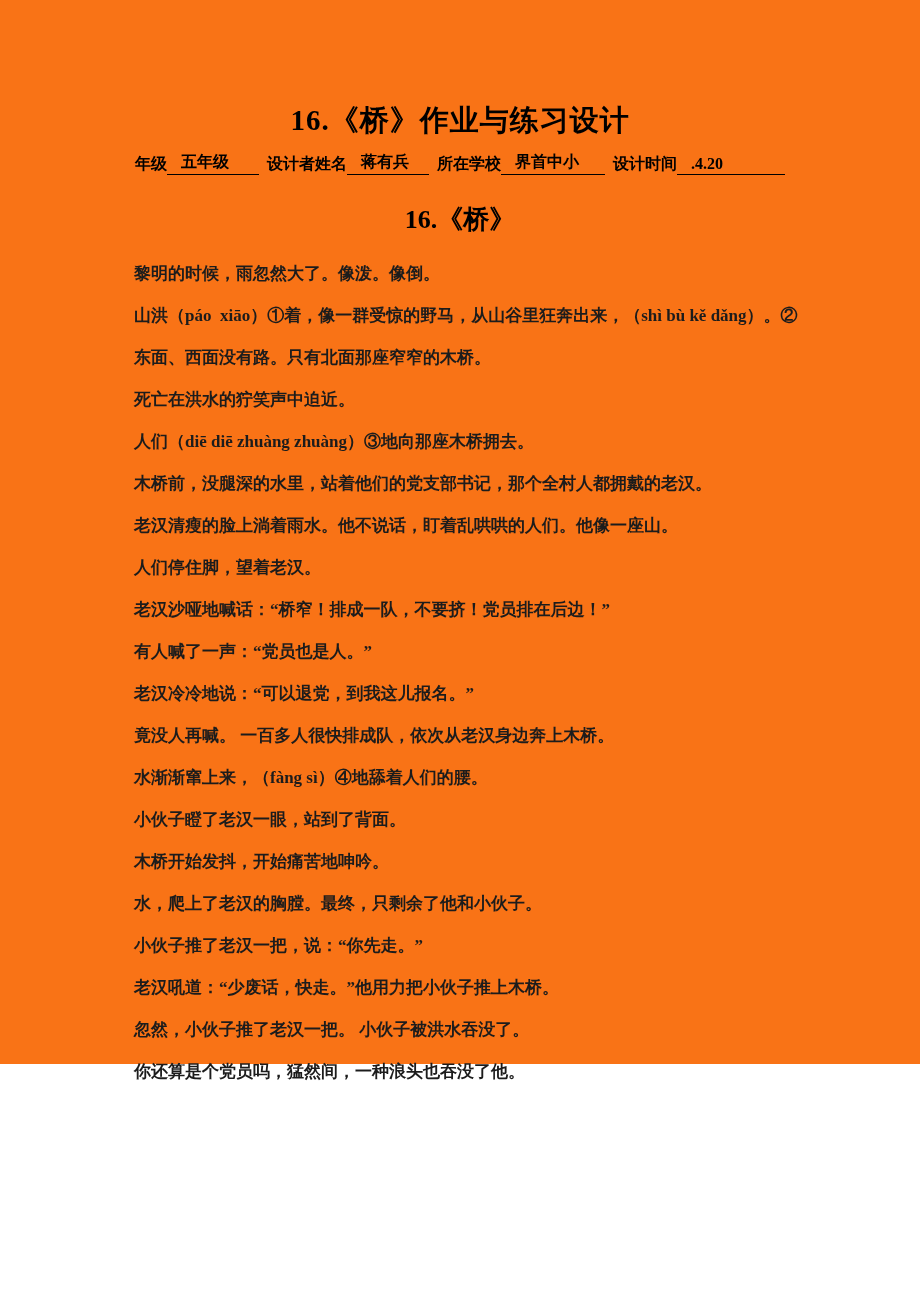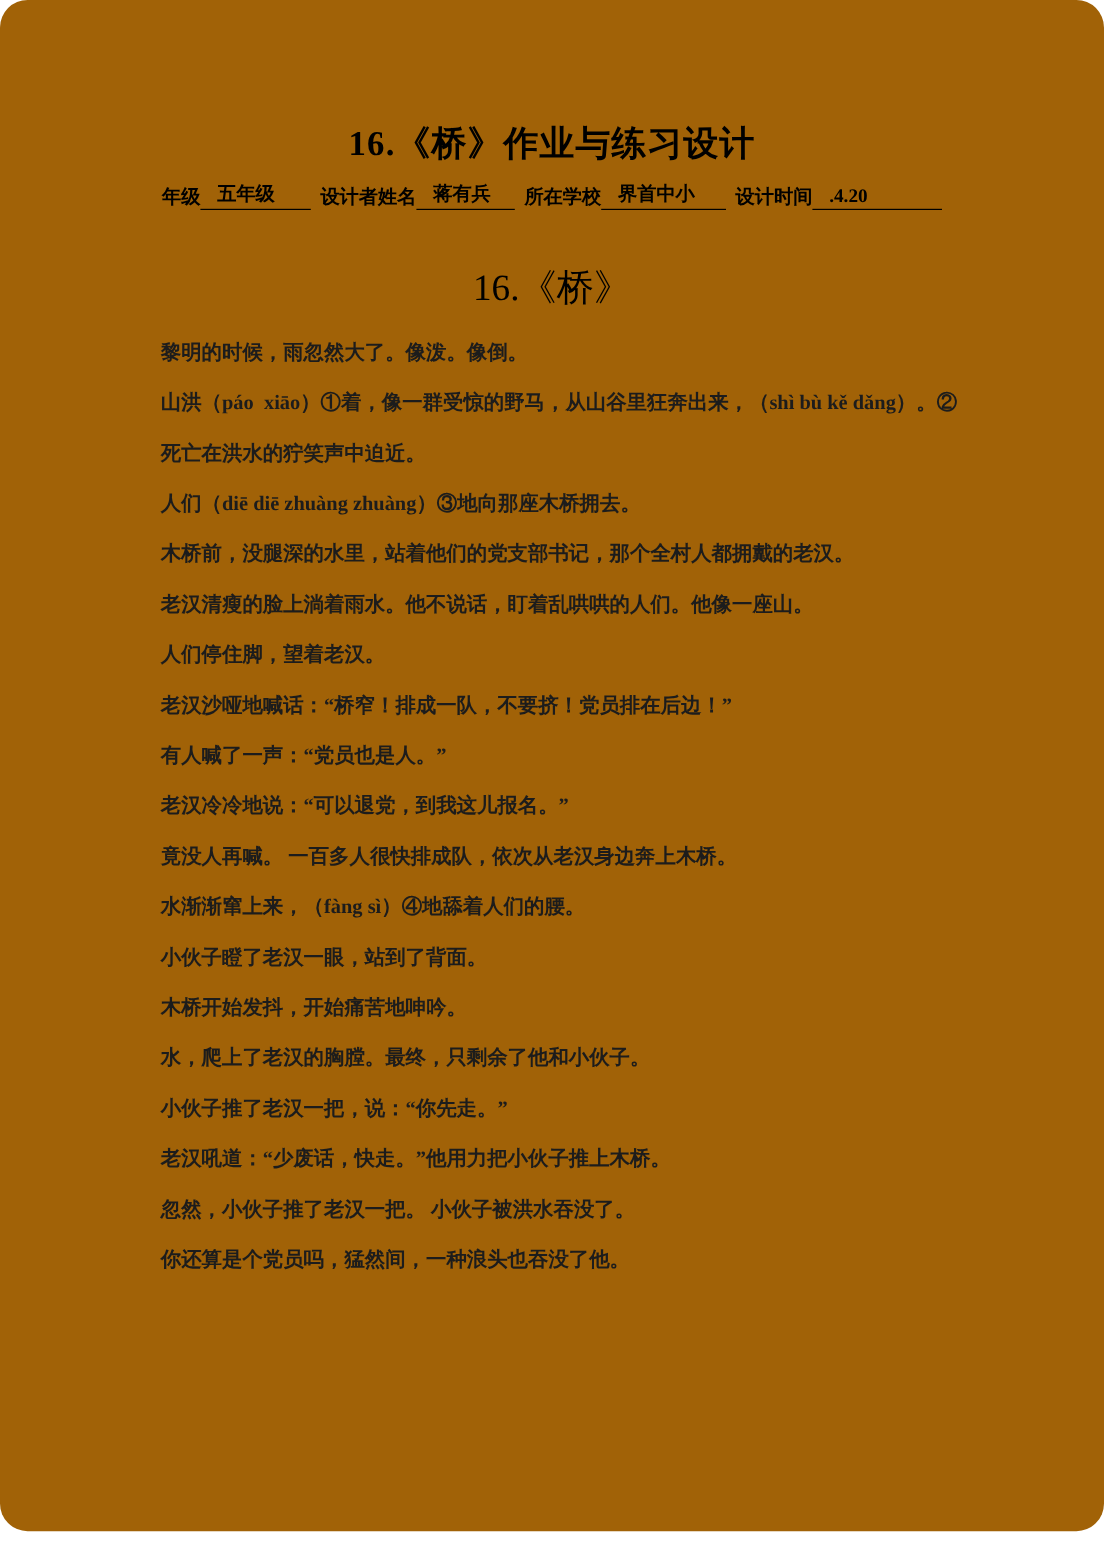--- a/index.html
+++ b/index.html
@@ -6,24 +6,23 @@
   html, body { background: #ffffff; }
   body {
     width: 920px;
     height: 1302px;
     font-family: "Liberation Serif", "DejaVu Serif", serif;
     color: #141414;
     overflow: hidden;
   }
   .page {
     width: 920px;
-    height: 1276px;
-    background: #a16207;
+    height: 1064px;
+    background: #f97316;
     position: relative;
-    border-radius: 23px;
   }
   .main-title {
     padding-top: 100px;
     text-align: center;
     font-size: 29px;
     font-weight: bold;
     color: #000;
     letter-spacing: 1px;
     line-height: 40px;
   }
@@ -42,24 +41,24 @@
     border-bottom: 1.5px solid #000;
     text-align: left;
     padding: 0 14px 1px 14px;
     vertical-align: bottom;
   }
   .meta-value.w-grade   { min-width: 92px; }
   .meta-value.w-designer{ min-width: 82px; }
   .meta-value.w-school  { min-width: 104px; }
   .meta-value.w-date    { min-width: 108px; padding-right: 44px; }
   .section-title {
-    margin-top: 44px;
+    margin-top: 24px;
     text-align: center;
-    font-size: 31px;
-    font-weight: normal;
+    font-size: 26px;
+    font-weight: bold;
     color: #000;
     line-height: 42px;
   }
   .content {
     margin: 12px 40px 0 100px;
     font-weight: bold;
   }
   .content p {
     font-size: 17px;
     line-height: 42px;
@@ -80,20 +79,21 @@
     <span class="meta-field"><span class="meta-label">设计者姓名</span><span class="meta-value w-designer">蒋有兵</span></span>
     <span class="meta-field"><span class="meta-label">所在学校</span><span class="meta-value w-school">界首中小</span></span>
     <span class="meta-field"><span class="meta-label">设计时间</span><span class="meta-value w-date">.4.20</span></span>
   </div>
 
   <h2 class="section-title">16.《桥》</h2>
 
   <div class="content">
     <p>黎明的时候，雨忽然大了。像泼。像倒。</p>
     <p>山洪（páo&nbsp; xiāo）①着，像一群受惊的野马，从山谷里狂奔出来，（shì bù kě dǎng）。②</p>
+    <p>东面、西面没有路。只有北面那座窄窄的木桥。</p>
     <p>死亡在洪水的狞笑声中迫近。</p>
     <p>人们（diē diē zhuàng zhuàng）③地向那座木桥拥去。</p>
     <p>木桥前，没腿深的水里，站着他们的党支部书记，那个全村人都拥戴的老汉。</p>
     <p>老汉清瘦的脸上淌着雨水。他不说话，盯着乱哄哄的人们。他像一座山。</p>
     <p>人们停住脚，望着老汉。</p>
     <p>老汉沙哑地喊话：“桥窄！排成一队，不要挤！党员排在后边！”</p>
     <p>有人喊了一声：“党员也是人。”</p>
     <p>老汉冷冷地说：“可以退党，到我这儿报名。”</p>
     <p>竟没人再喊。 一百多人很快排成队，依次从老汉身边奔上木桥。</p>
     <p>水渐渐窜上来，（fàng sì）④地舔着人们的腰。</p>

